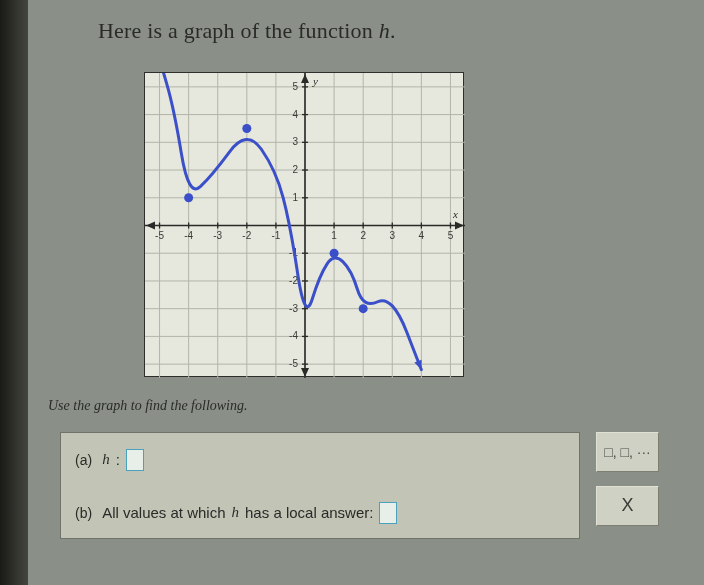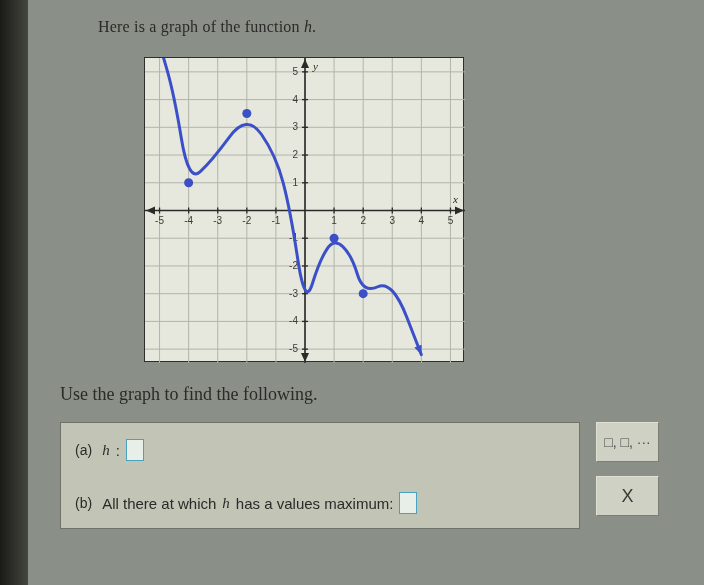--- a/index.html
+++ b/index.html
@@ -13,39 +13,40 @@
   padding: 18px 0 0 34px;
 }
 body::before {
   content: ""; position: absolute; left: 0; top: 0; width: 28px; height: 585px;
   background: linear-gradient(90deg, #1a1a16 0%, #44463e 100%);
 }
 .content {
   position: relative;
 }
 .intro {
-  font-size: 16px;
+  font-size: 22px;
   color: #2a2a28;
-  margin: 0 0 21px 64px;
+  margin: 0 0 28px 64px;
   letter-spacing: 0.2px;
 }
 .fn { font-style: italic; font-family: 'Times New Roman', serif; }
 .graph-frame {
   width: 320px; height: 305px;
   border: 1px solid #2e2e2c;
   background: #e6e7dd;
   margin: 0 0 20px 110px;
   position: relative;
 }
 .graph-frame svg { display: block; }
 .follow {
-  font-size: 18px;
+  font-size: 14px;
   color: #2a2a28;
-  margin: 0 0 16px 26px;
+  margin: 0 0 16px 14px;
   line-height: 1.35;
+  font-style: italic;
 }
 .answers-row {
   display: flex; gap: 16px; margin-left: 26px; align-items: flex-start;
 }
 .answers-box {
   border: 1px solid #6e7268;
   background: #c2c4b6;
   width: 520px;
   font-family: Verdana, Geneva, sans-serif;
 }
@@ -171,23 +172,23 @@
     <div class="answers-box">
       <div class="line">
         <span class="part-label">(a)</span>
           <span class="fn">h</span>
           <span>:</span>
         <span class="ans-input"></span>
       </div>
       <div class="sep"></div>
       <div class="line">
         <span class="part-label">(b)</span>
-        <span>All there at which </span>
+        <span>All values at which </span>
           <span class="fn">h</span>
-          <span> has a values maximum:</span>
+          <span> has a local answer:</span>
         <span class="ans-input"></span>
       </div>
     </div>
     <div class="side-stack">
       <div class="side-btn">
         <span>□, □, ···</span>
       </div>
       <div class="side-btn x">
         <span>X</span>
       </div>

